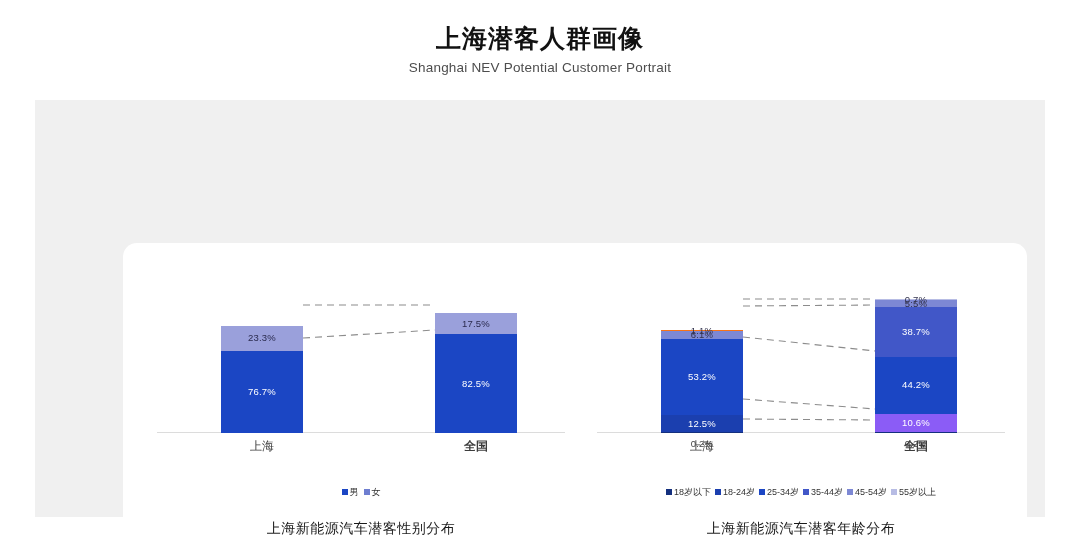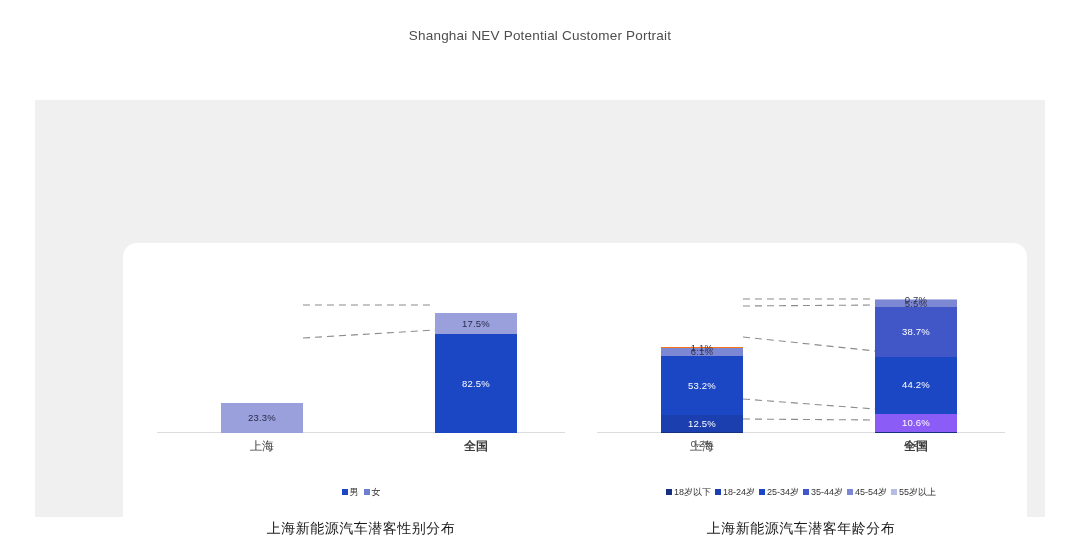--- a/index.html
+++ b/index.html
@@ -89,37 +89,41 @@
   
   .caption{
     position:absolute;left:0;bottom:30px;width:100%;text-align:center;
     font-size:14px;color:#1a1a1a;letter-spacing:.5px;
   }
 </style>
 </head>
 <body>
 
 <div class="header">
+  <div class="title">上海潜客人群画像</div>
   <div class="subtitle">Shanghai NEV Potential Customer Portrait</div>
 </div>
 
 <div class="grey-panel">
   <div class="white-card">
 
     <div class="chart-block left">
       <div class="plot">
 
         <svg class="connectors" viewBox="0 0 440 190" preserveAspectRatio="none">
           <line x1="162" y1="14" x2="294" y2="14" stroke="#8c8c8c" stroke-width="1.1" stroke-dasharray="7,5"></line>
           <line x1="162" y1="47" x2="294" y2="39" stroke="#8c8c8c" stroke-width="1.1" stroke-dasharray="7,5"></line>
         </svg>
 
         <div class="axis-line"></div>
 
         <div class="bar b1" style="height:128px;">
+          <div class="seg" style="height:98.2px;background:#1B46C4;color:#ffffff;">
+            <span class="seg-label">76.7%</span>
+          </div>
           <div class="seg" style="height:29.8px;background:#9AA0DB;color:#2a2a4d;margin-top:21px;">
             <span class="seg-label">23.3%</span>
           </div>
         </div>
 
         <div class="bar b2" style="height:120px;">
           <div class="seg" style="height:99px;background:#1B46C4;color:#ffffff;">
             <span class="seg-label">82.5%</span>
           </div>
           <div class="seg" style="height:21px;background:#9AA0DB;color:#2a2a4d;">
@@ -158,21 +162,21 @@
 
         <div class="axis-line"></div>
 
         <div class="bar b1" style="height:134px;">
           <div class="seg tiny" style="height:0.8px;background:#14307E;color:#444444;">
             <span class="seg-label" style="top:7px;">0.2%</span>
           </div>
           <div class="seg" style="height:17px;background:#1B3FAF;color:#ffffff;">
             <span class="seg-label">12.5%</span>
           </div>
-          <div class="seg" style="height:59px;background:#1B46C4;color:#ffffff;">
+          <div class="seg" style="height:76px;background:#1B46C4;color:#ffffff;">
             <span class="seg-label">53.2%</span>
           </div>
           <div class="seg tiny" style="height:8px;background:#7D88D4;color:#33334d;">
             <span class="seg-label">6.1%</span>
           </div>
           <div class="seg tiny" style="height:1.5px;background:#f97316;color:#33334d;">
             <span class="seg-label" style="top:-4px;">1.1%</span>
           </div>
         </div>
 

